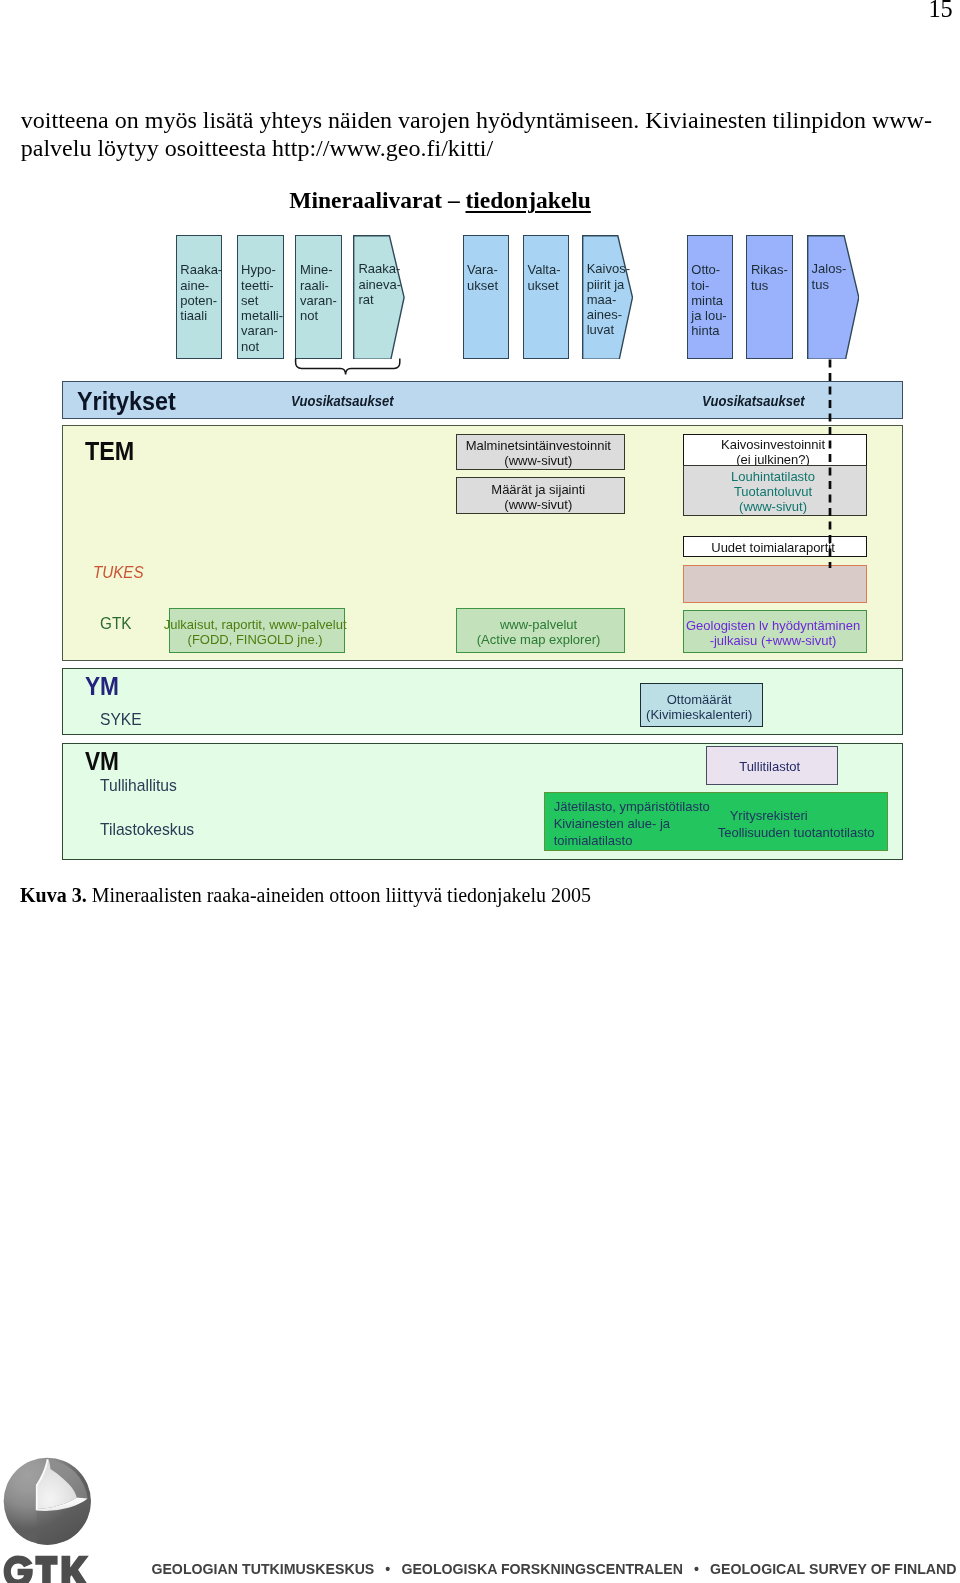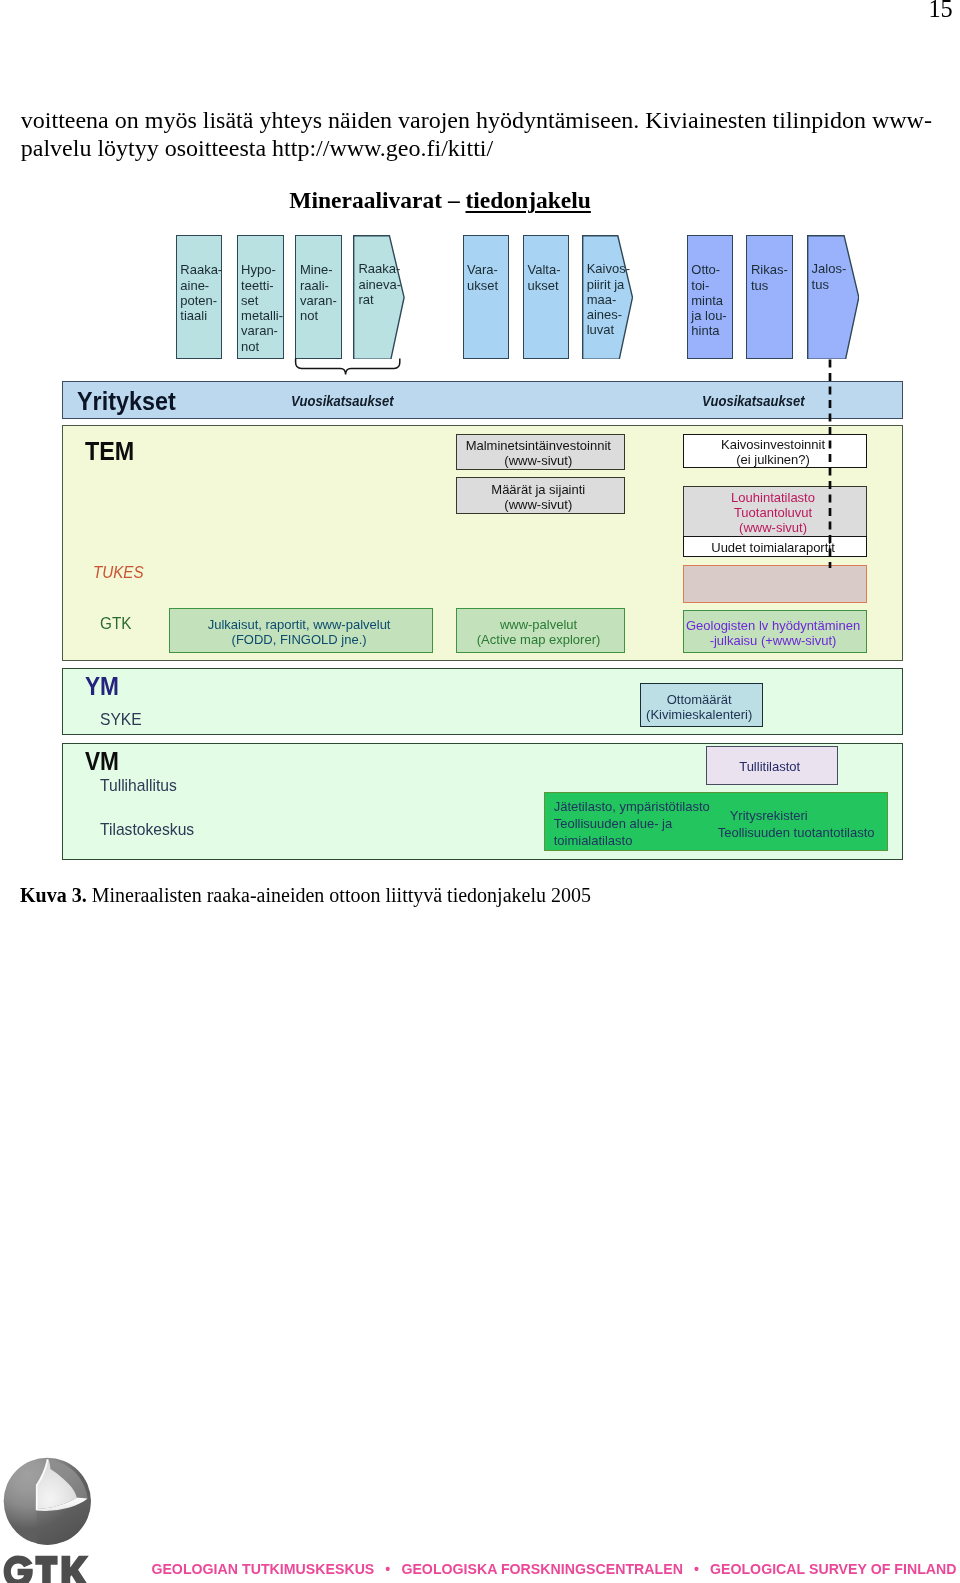--- a/index.html
+++ b/index.html
@@ -22,21 +22,21 @@
 .arrowbox{position:absolute;}
 .stagetext{position:absolute;left:5.1px;top:26.6px;font-size:13px;line-height:15.3px;color:#1a2b33;}
 .stagetext span{display:block;white-space:nowrap;}
 .band{position:absolute;box-sizing:border-box;border:1.4px solid #4a5a45;}
 .sublabel{position:absolute;}
 .ibox{position:absolute;box-sizing:border-box;display:flex;flex-direction:column;
       align-items:center;justify-content:center;font-size:13px;line-height:15.0px;text-align:center;padding-top:2.4px;padding-right:4px;}
 .ibox span{display:block;white-space:nowrap;}
 .lbox{align-items:flex-start;padding-left:8.7px;padding-top:6px;justify-content:flex-start;}
 .lbox span{text-align:left;margin-top:48px;}
-#fline{left:151.4px;top:1560.8px;font-size:14.15px;font-weight:bold;color:#ec4899;letter-spacing:0.025px;word-spacing:0px;white-space:pre;}
+#fline{left:151.4px;top:1560.8px;font-size:14.15px;font-weight:bold;color:#404040;letter-spacing:0.025px;word-spacing:0px;white-space:pre;}
 
 </style>
 </head>
 <body>
 
 <div class="abs" id="pagenum">15</div>
 <div class="abs serif" id="intro"><span>voitteena on myös lisätä yhteys näiden varojen hyödyntämiseen. Kiviainesten tilinpidon www-</span> <span>palvelu löytyy osoitteesta http://www.geo.fi/kitti/</span></div>
 <div class="abs serif" id="dtitle"><span>Mineraalivarat – </span><u>tiedonjakelu</u></div>
 <div class="stage" style="left:175.7px;top:234.7px;width:46.1px;height:124.80000000000001px;background:#b9e1e2">
     <span>Raaka-</span>
@@ -128,33 +128,33 @@
     <span>(www-sivut)</span>
   </div>
 <div class="ibox" style="left:455.9px;top:477.1px;width:168.8px;height:36.6px;background:#dcdcdc;border:1.3px solid #38382a;color:#121212">
     <span>Määrät ja sijainti</span>
     <span>(www-sivut)</span>
   </div>
 <div class="ibox" style="left:682.6px;top:433.7px;width:184.9px;height:34.7px;background:#ffffff;border:1.3px solid #151515;color:#121212">
     <span>Kaivosinvestoinnit</span>
     <span>(ei julkinen?)</span>
   </div>
-<div class="ibox" style="left:682.6px;top:486px;width:184.9px;height:50.6px;background:#dcdcdc;border:1.3px solid #38382a;color:#be185d">
+<div class="ibox" style="left:682.6px;top:465px;width:184.9px;height:50.6px;background:#dcdcdc;border:1.3px solid #38382a;color:#0f766e">
     <span>Louhintatilasto</span>
     <span>Tuotantoluvut</span>
     <span>(www-sivut)</span>
   </div>
 <div class="ibox" style="left:682.6px;top:535.7px;width:184.9px;height:21.7px;background:#ffffff;border:1.3px solid #151515;color:#121212">
     <span>Uudet toimialaraportit</span>
   </div>
 <div class="ibox lbox" style="left:682.6px;top:565.2px;width:184.9px;height:37.4px;background:#d9cbc7;border:1.3px solid #dd7d56;color:#c4603c">
     <span>Toimialan onnettomuudet</span>
     <span>-julkaisu</span>
   </div>
-<div class="ibox" style="left:169.1px;top:608.1px;width:264px;height:44.6px;background:#c3e2bb;border:1.3px solid #3d9442;color:#0c4a6e">
+<div class="ibox" style="left:169.1px;top:608.1px;width:176px;height:44.6px;background:#c3e2bb;border:1.3px solid #3d9442;color:#4d7c0f">
     <span>Julkaisut, raportit, www-palvelut</span>
     <span>(FODD, FINGOLD jne.)</span>
   </div>
 <div class="ibox" style="left:455.9px;top:608.2px;width:169.3px;height:44.7px;background:#c3e2bb;border:1.3px solid #3d9442;color:#2a7a34">
     <span>www-palvelut</span>
     <span>(Active map explorer)</span>
   </div>
 <div class="ibox" style="left:682.6px;top:610.4px;width:184.9px;height:42.9px;background:#c3e2bb;border:1.3px solid #3d9442;color:#6d28d9">
     <span>Geologisten lv hyödyntäminen</span>
     <span>-julkaisu (+www-sivut)</span>
@@ -162,21 +162,21 @@
 <div class="ibox" style="left:639.7px;top:683.3px;width:123px;height:44.2px;background:#bcdfe5;border:1.3px solid #1d2d36;color:#203454">
     <span>Ottomäärät</span>
     <span style="margin:0 -6px">(Kivimieskalenteri)</span>
   </div>
 <div class="ibox" style="left:705.6px;top:745.6px;width:132.1px;height:39.4px;background:#eae2ee;border:1.3px solid #4a4a62;color:#232a66">
     <span>Tullitilastot</span>
   </div>
 <div style="position:absolute;left:543.7px;top:792.0px;width:344.7px;height:58.6px;background:#22c55e;border:1.3px solid #5c9636;color:#1f3560;font-size:13px;line-height:17px;box-sizing:border-box">
     <div style="position:absolute;left:9px;top:5px">
       <span style="display:block">Jätetilasto, ympäristötilasto</span>
-      <span style="display:block">Teollisuuden alue- ja</span>
+      <span style="display:block">Kiviainesten alue- ja</span>
       <span style="display:block">toimialatilasto</span>
     </div>
     <div style="position:absolute;left:185px;top:14px">
       <span style="display:block">Yritysrekisteri</span>
       <span style="display:block;margin-left:-12px">Teollisuuden tuotantotilasto</span>
     </div>
   </div>
 <svg class="abs" style="left:293px;top:357px;width:110px;height:22px" viewBox="0 0 110 22">
     <path d="M2.6,1.6 V5.6 Q2.6,11.4 8.6,11.4 H47.4 Q52.6,11.4 52.6,17.6 Q52.6,11.4 58,11.4 H101 Q106.8,11.4 106.8,5.6 V1.6" fill="none" stroke="#151515" stroke-width="1.5" stroke-linecap="butt"></path>
   </svg>

